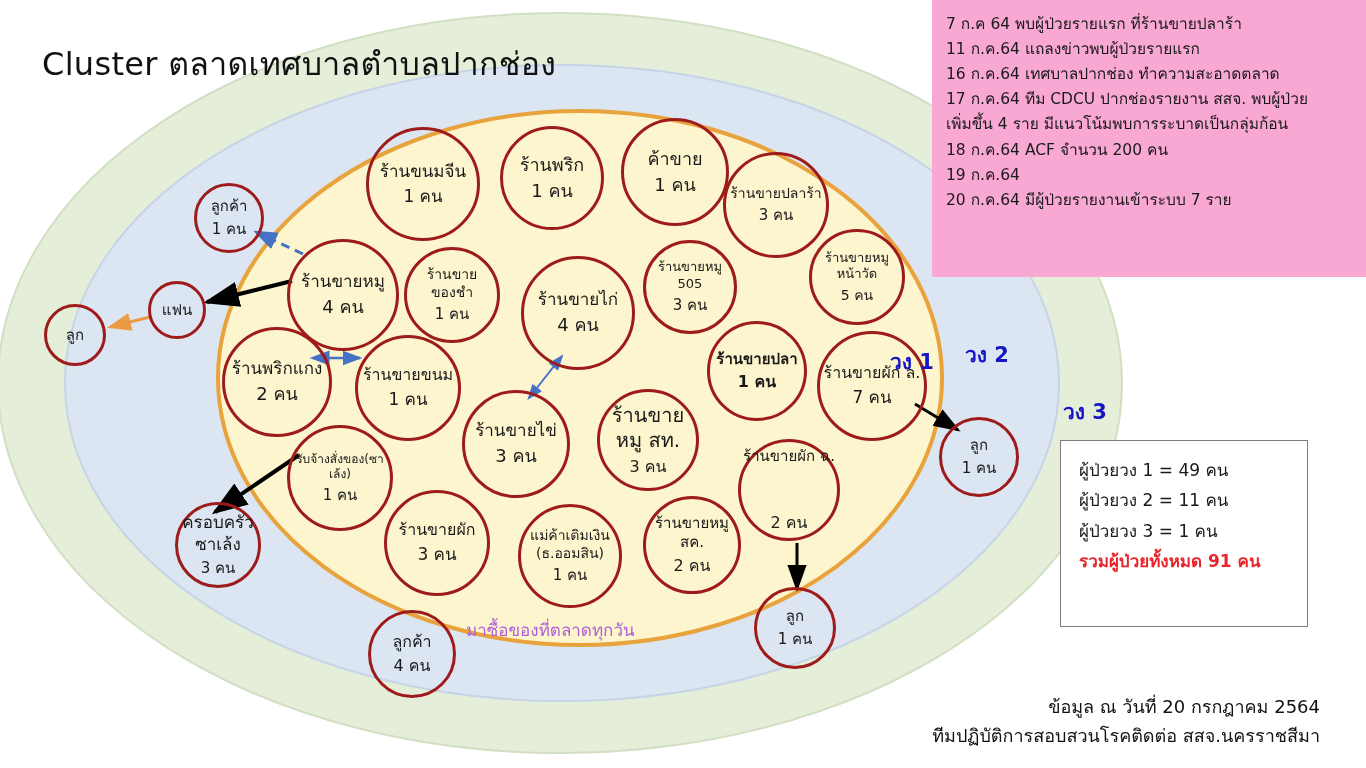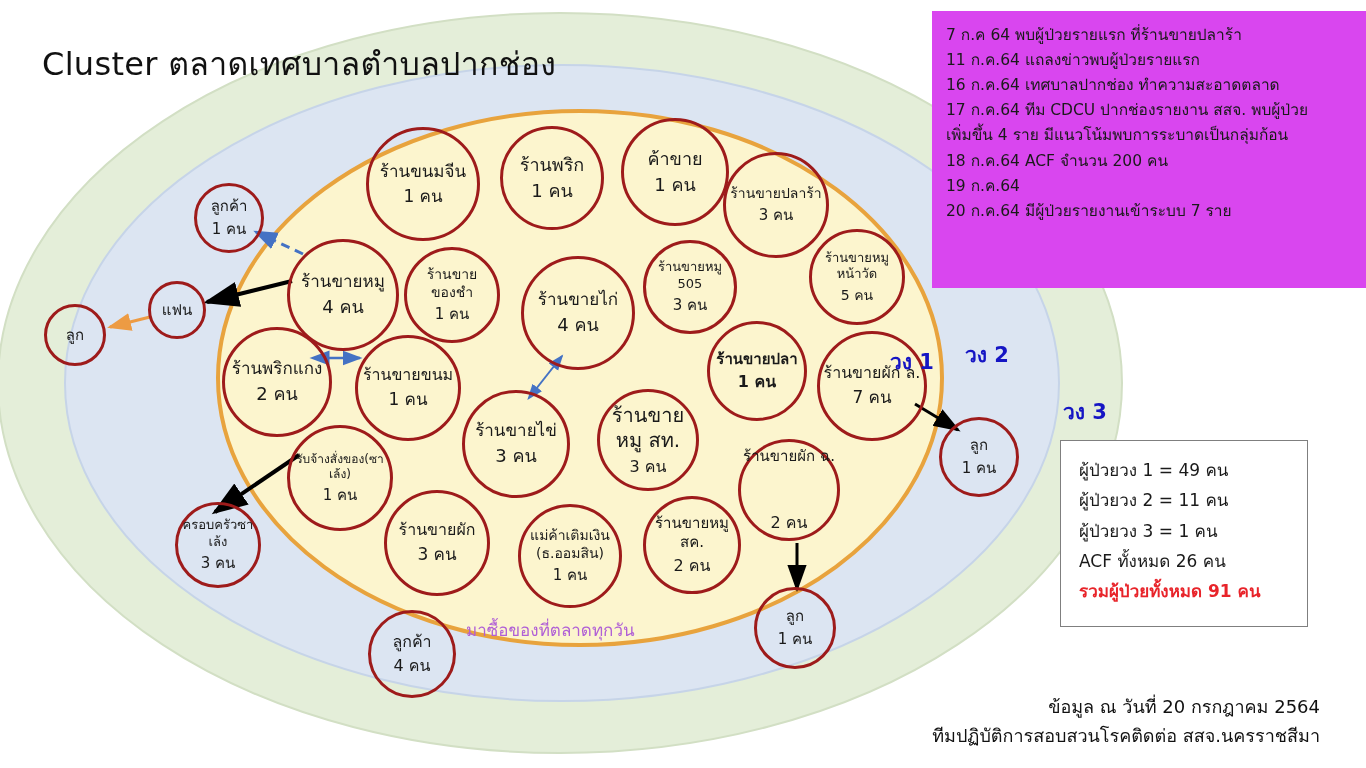--- a/index.html
+++ b/index.html
@@ -45,23 +45,23 @@
   .ringlabel{
     color:#1515c4;
     font-size:21px;
     font-weight:bold;
     white-space:nowrap;
   }
 
   
   #timeline{
     position:absolute;
-    left:932px;top:11px;
+    left:932px;top:0px;
     width:434px;height:277px;
-    background:#d946ef;
+    background:#f9a8d4;
     box-sizing:border-box;
     padding:12px 10px 0 14px;
   }
   #timeline .line{
     font-size:15.5px;
     color:#1a1a1a;
     line-height:1.62;
     white-space:nowrap;
   }
 
@@ -232,21 +232,21 @@
         <span class="nm" style="font-size: 15px;">ลูกค้า</span>
         <span class="ct" style="font-size: 15px;">1 คน</span>
       </div>
       <div class="node" style="left: 148px; top: 281px; width: 58px; height: 58px;">
         <span class="nm" style="font-size: 15px;">แฟน</span>
       </div>
       <div class="node" style="left: 44px; top: 304px; width: 62px; height: 62px;">
         <span class="nm" style="font-size: 15px;">ลูก</span>
       </div>
       <div class="node" style="left: 175px; top: 502px; width: 86px; height: 86px;">
-        <span class="nm" style="font-size: 13px;">ครอบครัวซาเล้ง</span>
+        <span class="nm" style="font-size: 17px;">ครอบครัวซาเล้ง</span>
         <span class="ct" style="font-size: 15px;">3 คน</span>
       </div>
       <div class="node" style="left: 368px; top: 610px; width: 88px; height: 88px;">
         <span class="nm" style="font-size: 16px;">ลูกค้า</span>
         <span class="ct" style="font-size: 16px;">4 คน</span>
       </div>
       <div class="node" style="left: 939px; top: 417px; width: 80px; height: 80px;">
         <span class="nm" style="font-size: 15px;">ลูก</span>
         <span class="ct" style="font-size: 15px;">1 คน</span>
       </div>
@@ -272,21 +272,20 @@
       <div class="line">เพิ่มขึ้น 4 ราย มีแนวโน้มพบการระบาดเป็นกลุ่มก้อน</div>
       <div class="line">18 ก.ค.64 ACF จำนวน 200 คน</div>
       <div class="line">19 ก.ค.64</div>
       <div class="line">20 ก.ค.64 มีผู้ป่วยรายงานเข้าระบบ 7 ราย</div>
     </div>
 
   <div id="summary">
       <div class="sline">ผู้ป่วยวง 1 = 49 คน</div>
       <div class="sline">ผู้ป่วยวง 2 = 11 คน</div>
       <div class="sline">ผู้ป่วยวง 3 = 1 คน</div>
-      <div class="sline">ACF ทั้งหมด 26 คน</div>
       <div class="sline total">รวมผู้ป่วยทั้งหมด 91 คน</div>
     </div>
 
   <div id="footer">
     <div>ข้อมูล ณ วันที่ 20 กรกฎาคม 2564</div>
     <div>ทีมปฏิบัติการสอบสวนโรคติดต่อ สสจ.นครราชสีมา</div>
   </div>
 
 </div>
 

